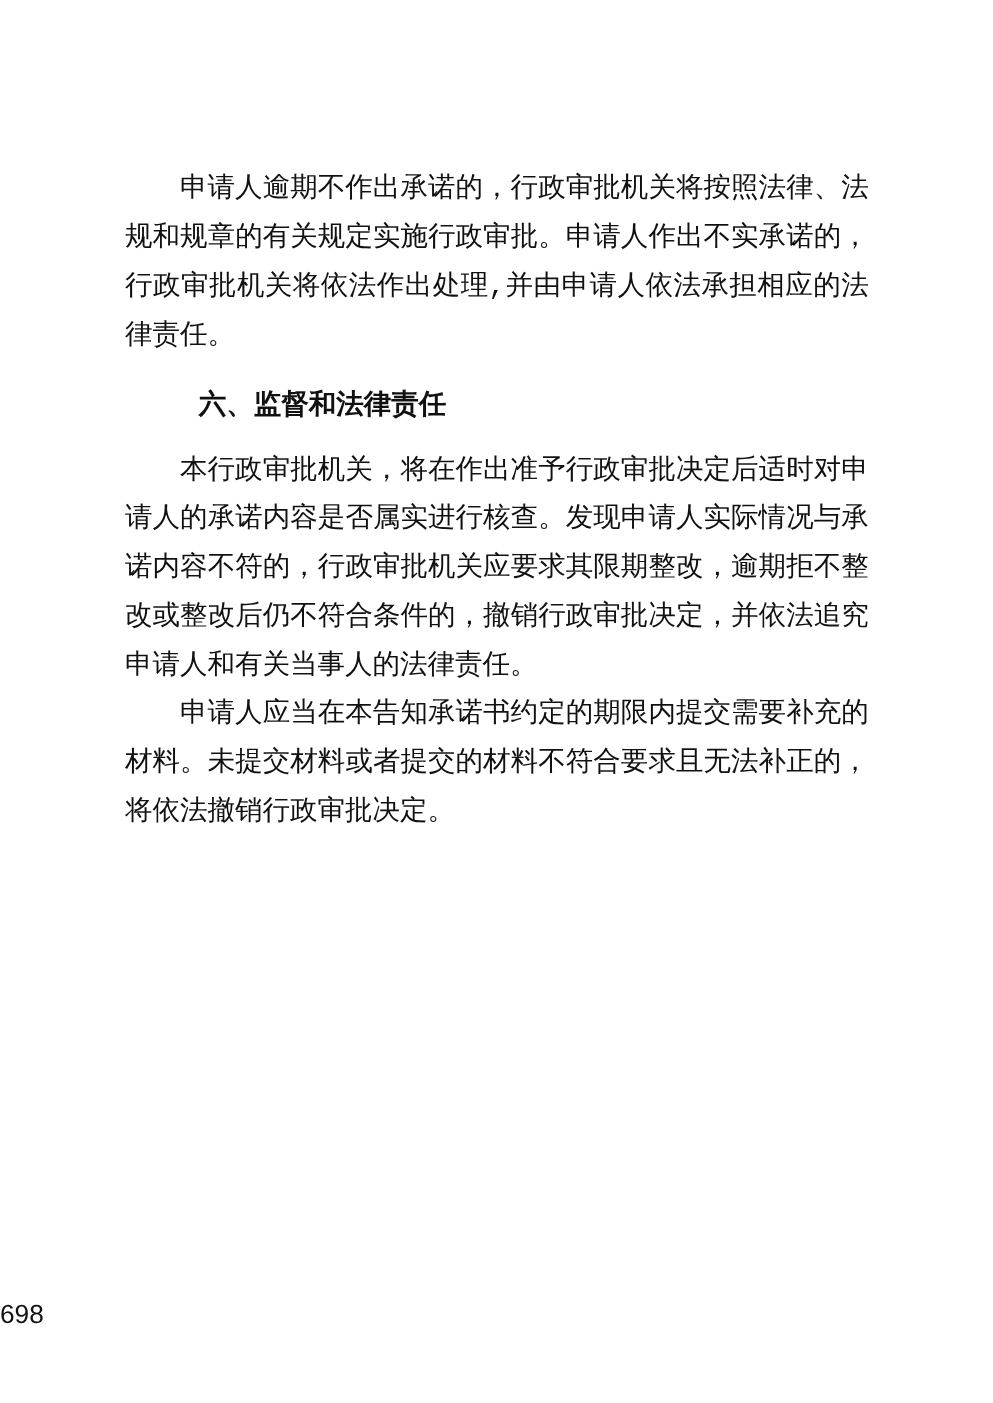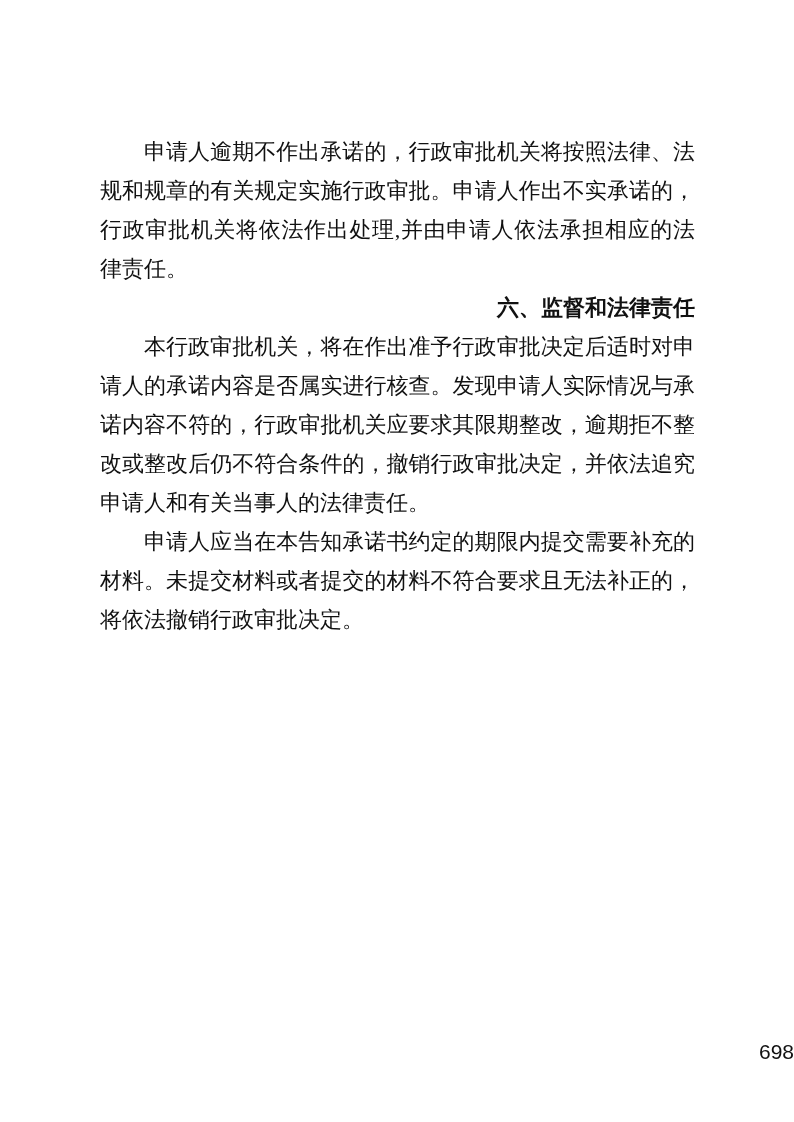--- a/index.html
+++ b/index.html
@@ -16,46 +16,45 @@
     font-family: "Liberation Serif", "DejaVu Serif", serif;
     color: #000000;
   }
   .content {
     position: absolute;
     left: 100px;
     top: 132px;
     width: 595px;
   }
   .content .paragraph {
-    font-family: Liberation Serif, serif;
+    font-family: Liberation Mono, monospace;
     font-size: 22px;
     line-height: 39px;
     text-align: justify;
     text-justify: inter-character;
     word-break: break-all;
     text-indent: 2em;
     margin: 0;
     color: #111111;
   }
   .content .heading {
     font-family: "Liberation Sans", "DejaVu Sans", sans-serif;
     font-size: 22px;
     font-weight: bold;
     line-height: 39px;
     text-indent: 2em;
-    margin: 0;
+    margin: 15px;
     color: #111111;
-    text-align: right;
   }
   .page-number {
     position: absolute;
     left: 0;
     top: 1040px;
     width: 100%;
-    text-align: right;
+    text-align: left;
     font-family: "Liberation Sans", "DejaVu Sans", sans-serif;
     font-size: 21px;
     color: #111111;
   }
 </style>
 </head>
 <body>
 
 <div class="page">
   <main class="content">

